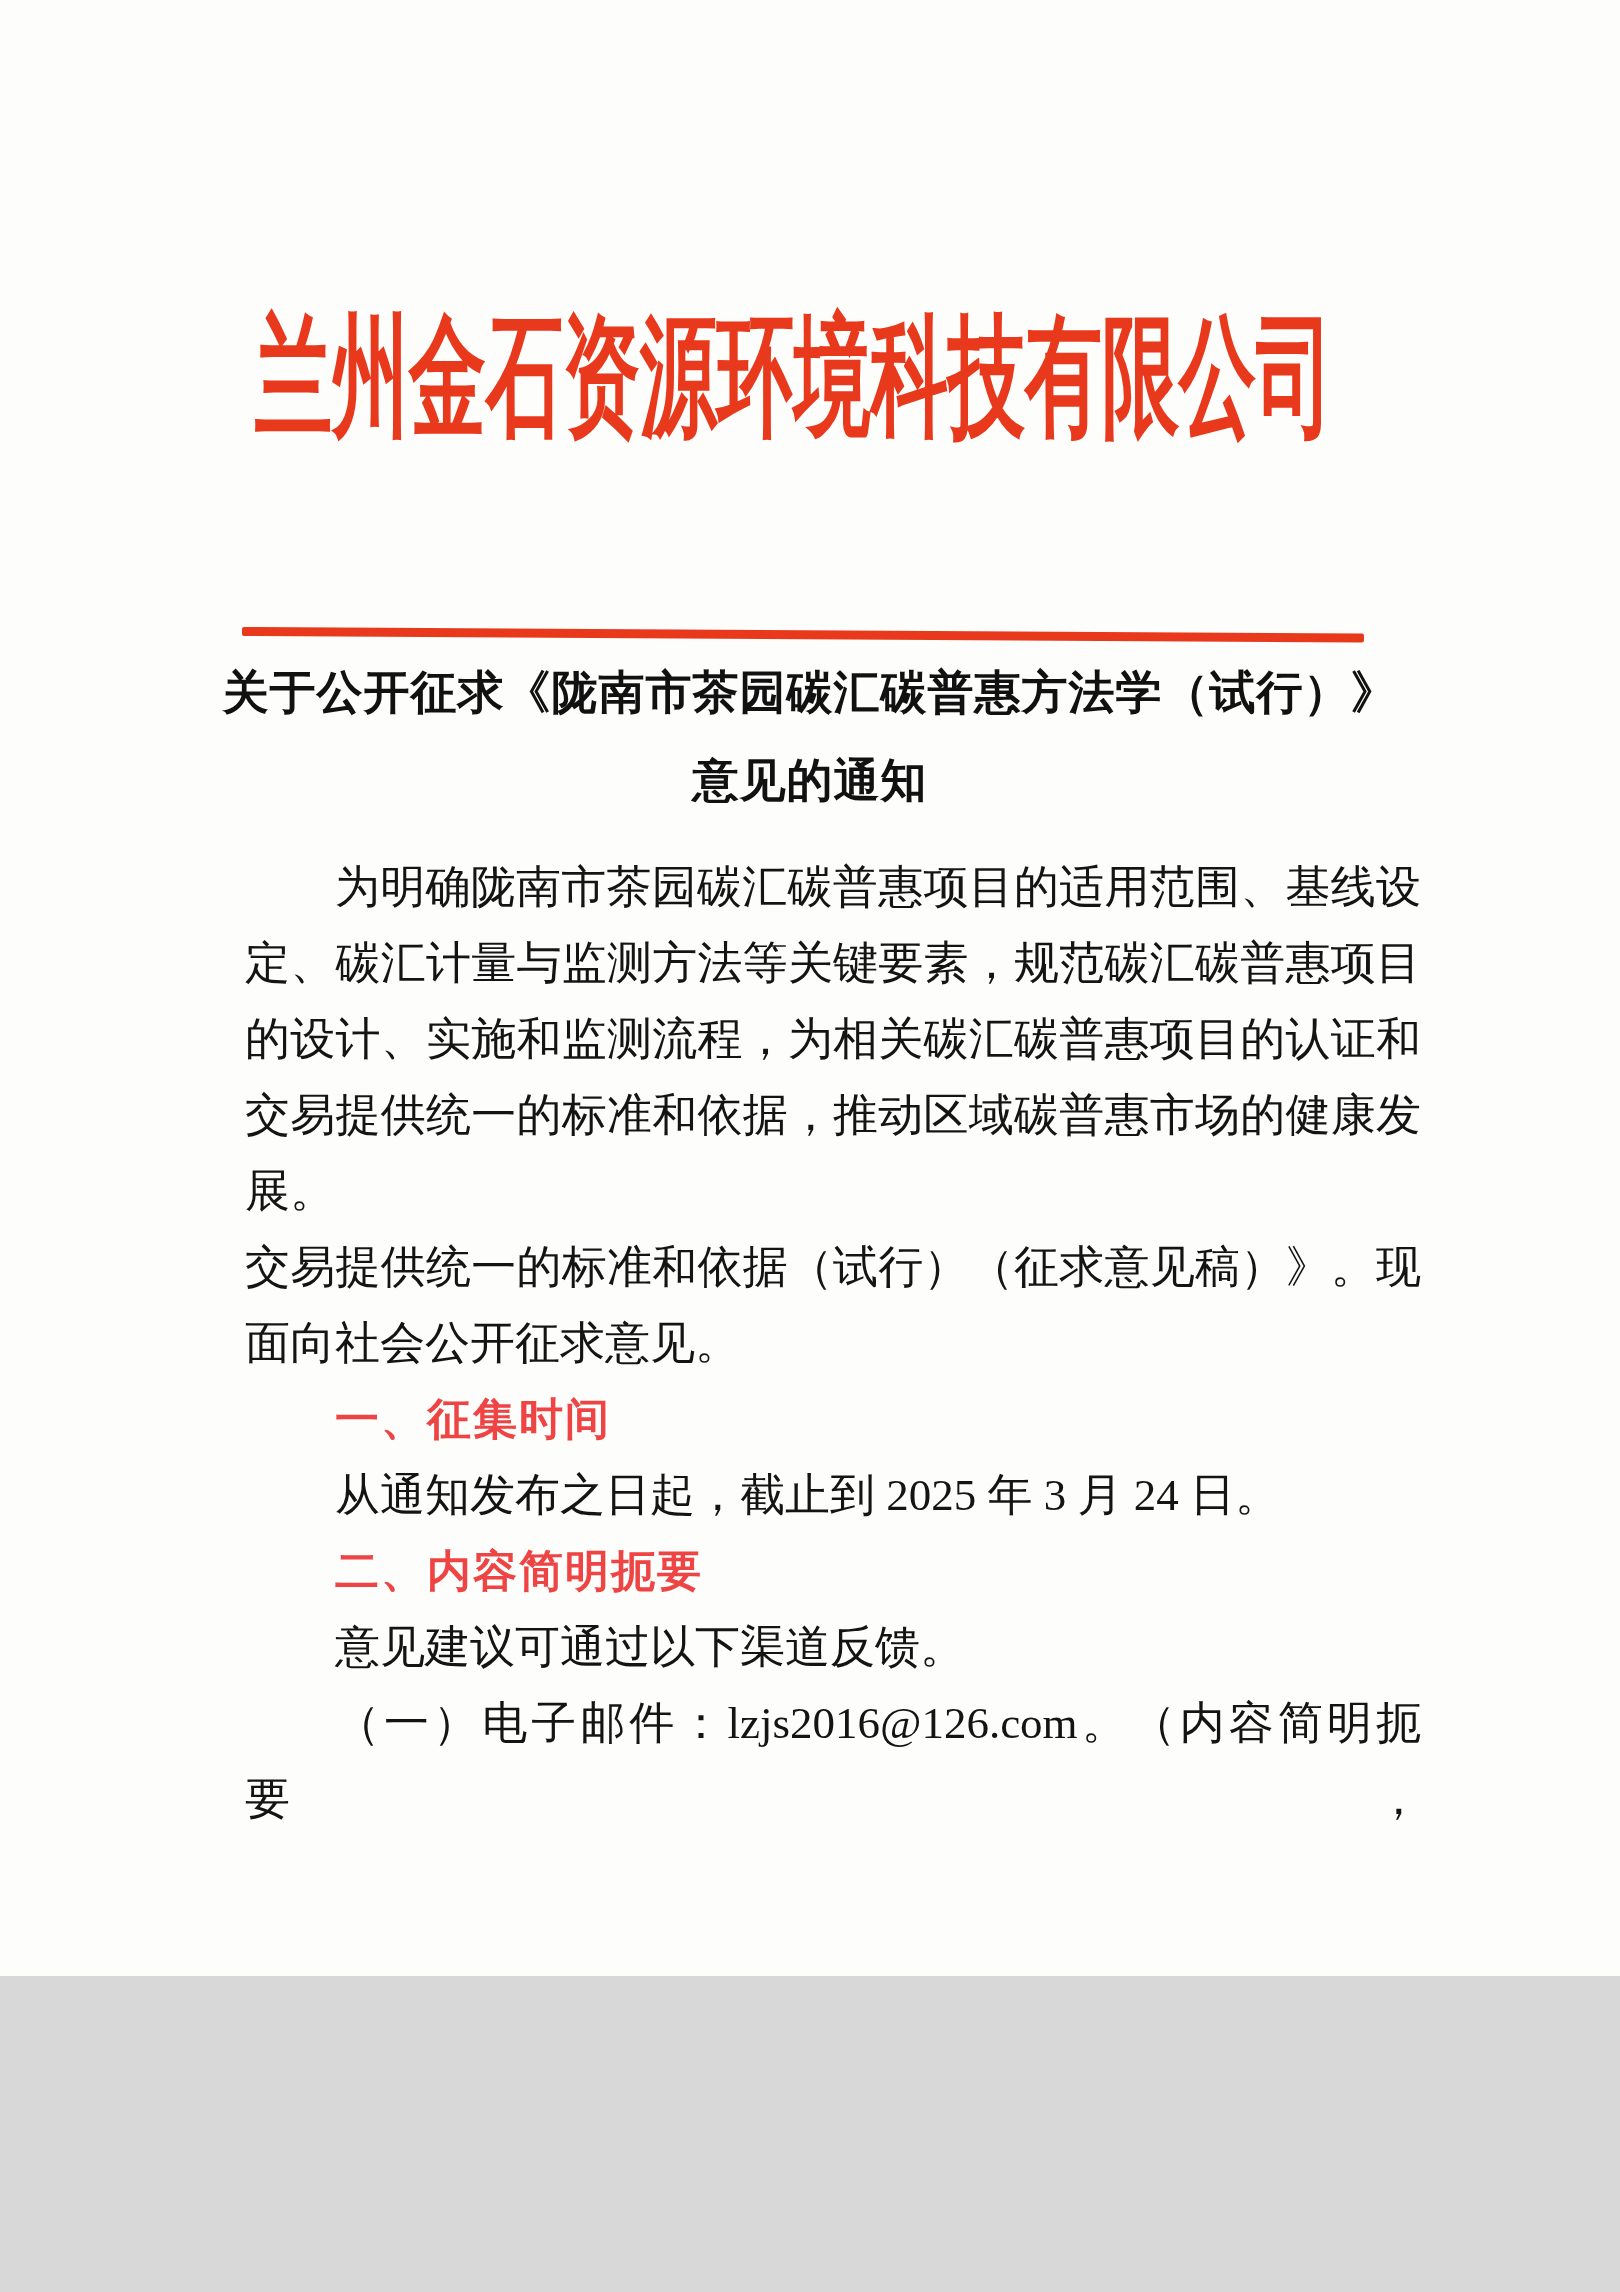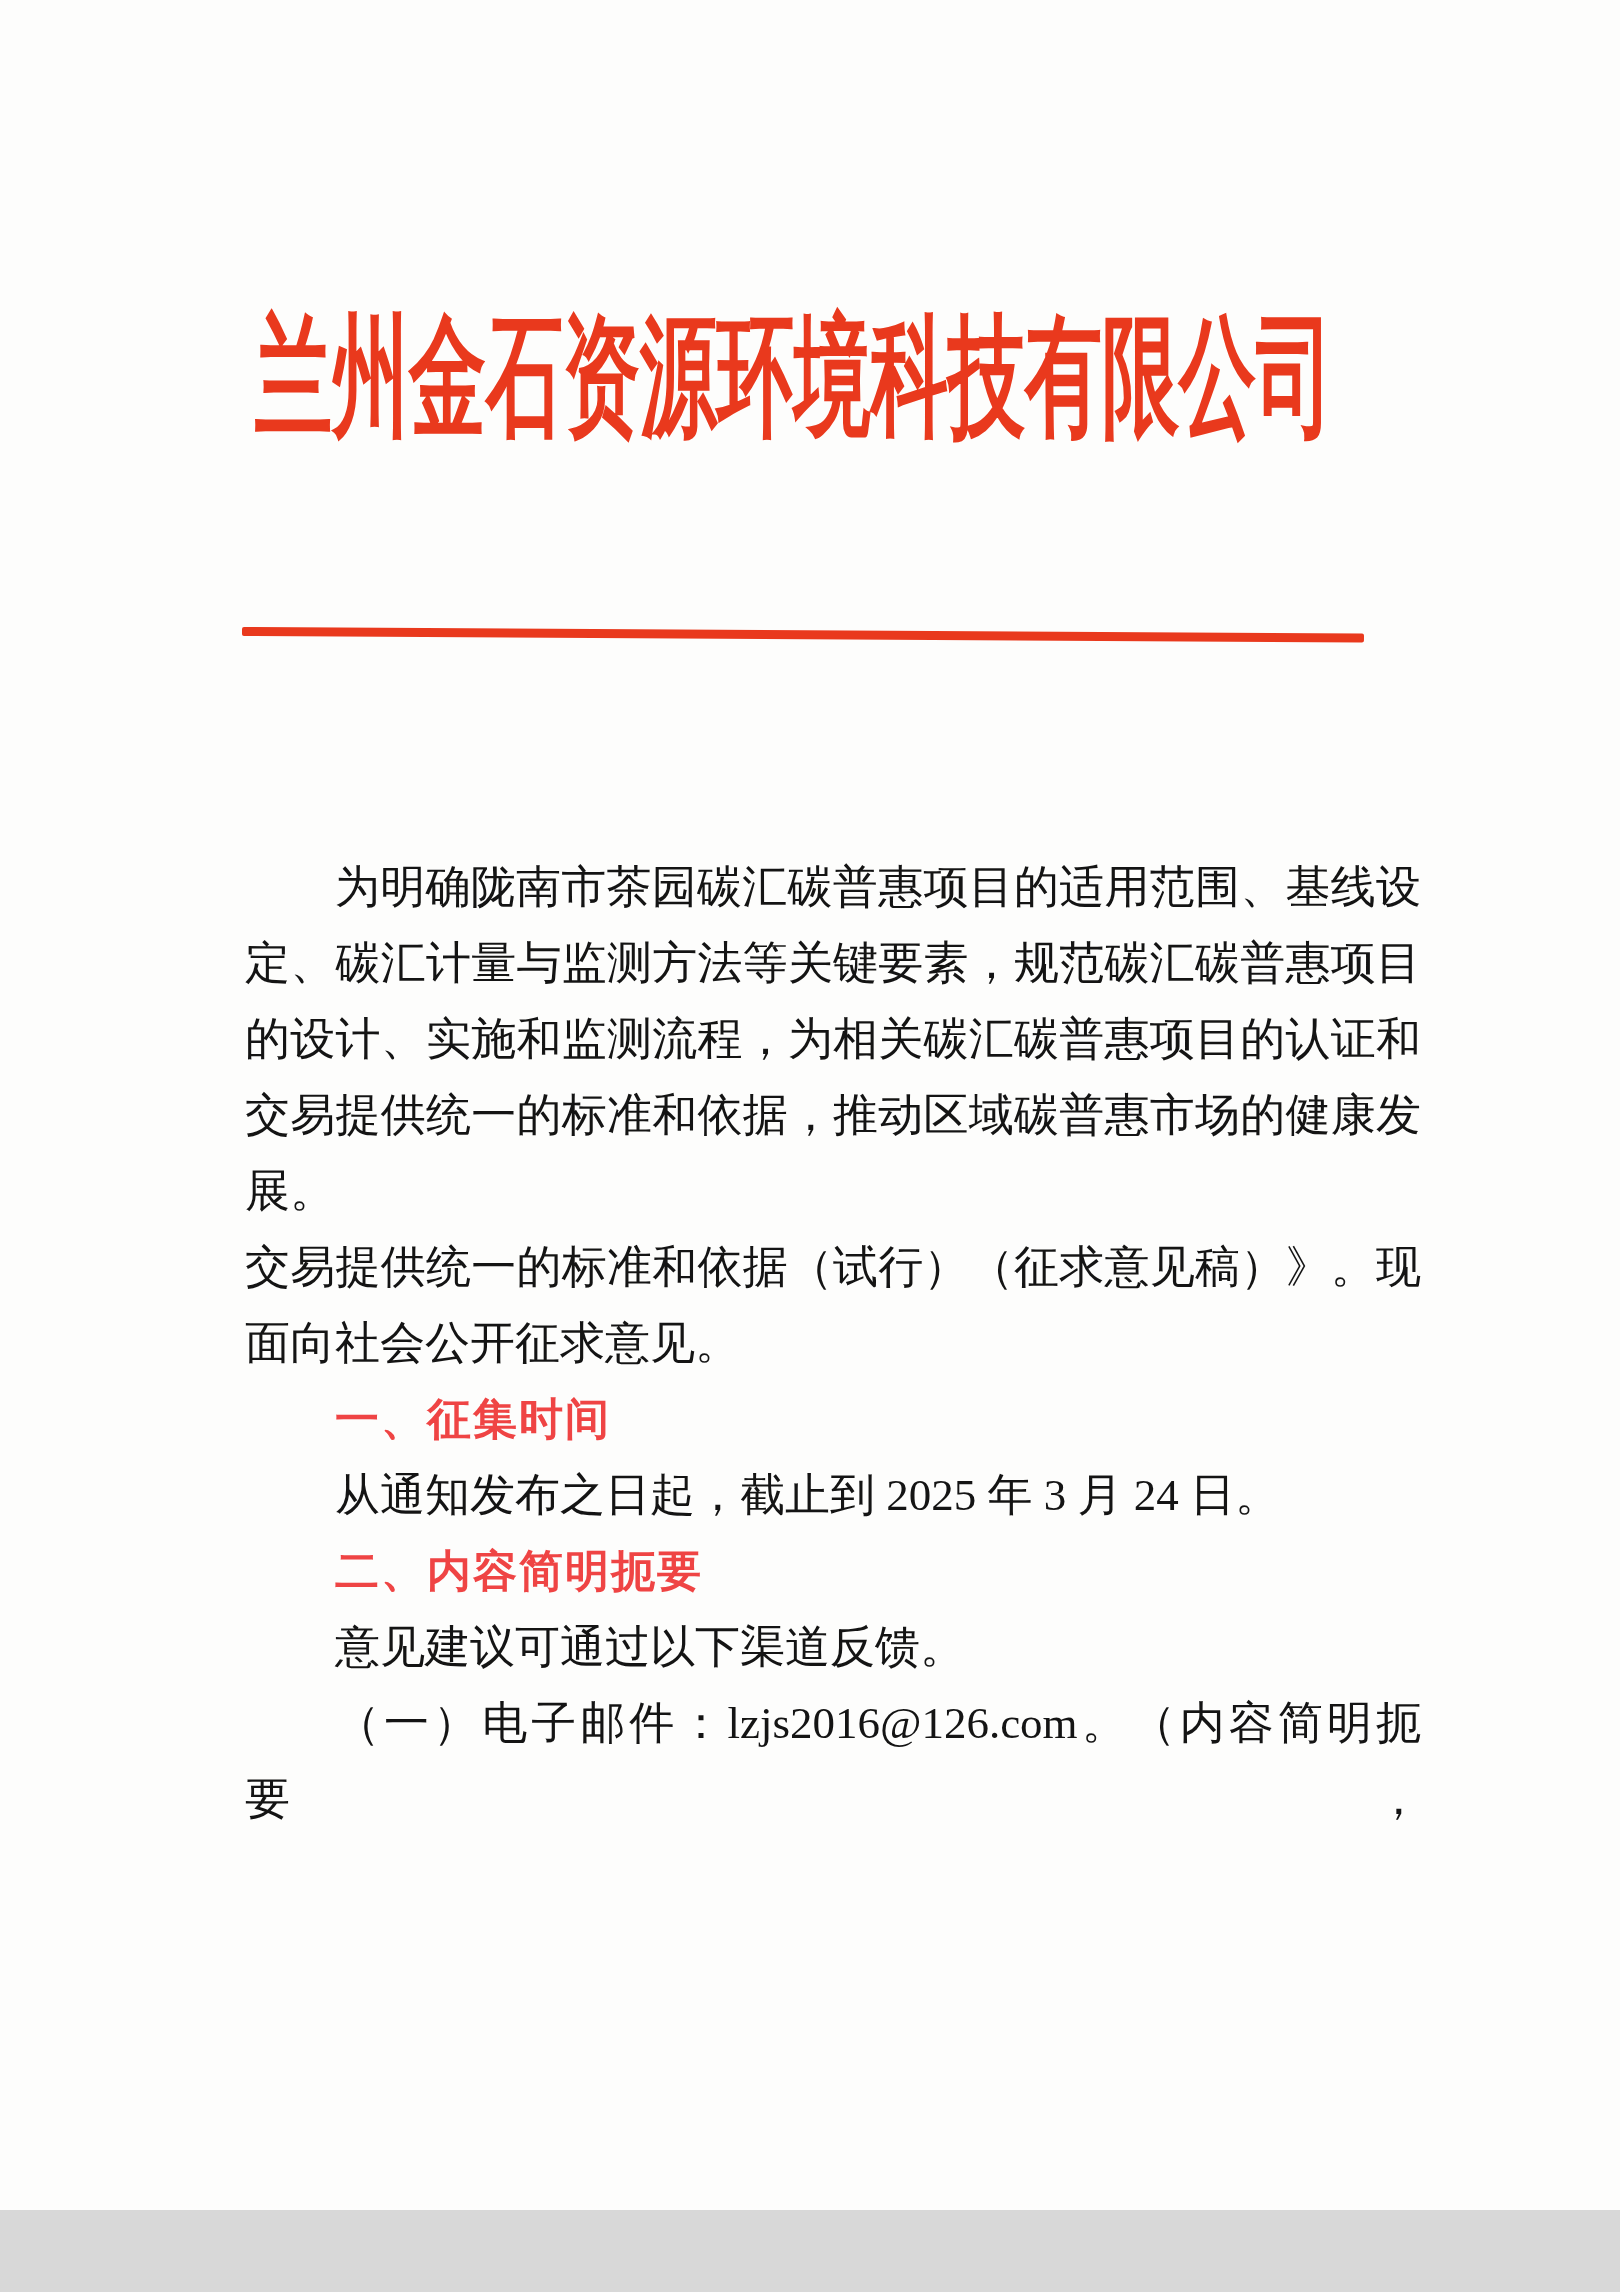--- a/index.html
+++ b/index.html
@@ -1,19 +1,19 @@
 <!DOCTYPE html>
 <html><head>
 <meta charset="utf-8">
 <style>
   html,body{margin:0;padding:0;background:#d8d8d8;}
   .page{
     position:relative;
     width:1620px;
-    height:2210px;
+    height:1976px;
     margin:0 auto;
     background:#fefefdf5;
     background-color:#fdfdfc;
     overflow:hidden;
     color:#151515;
     font-family:"Liberation Serif", serif;
   }
   
   .company-wrap{
     position:absolute;
@@ -88,20 +88,24 @@
 <body>
 
 <div class="page">
 
   <div class="company-wrap">
     <span class="company-stretch" style="color: rgb(233, 57, 29);">兰州金石资源环境科技有限公司</span>
   </div>
 
   <div class="red-rule" style="background: rgb(233, 57, 29);"></div>
 
+  <div class="doc-title">
+    <div>关于公开征求《陇南市茶园碳汇碳普惠方法学（试行）》</div>
+    <div>意见的通知</div>
+  </div>
 
   <div class="body-block">
     <div class="line wrapjust indent">为明确陇南市茶园碳汇碳普惠项目的适用范围、基线设</div>
     <div class="line wrapjust">定、碳汇计量与监测方法等关键要素，规范碳汇碳普惠项目</div>
     <div class="line wrapjust">的设计、实施和监测流程，为相关碳汇碳普惠项目的认证和</div>
     <div class="line wrapjust">交易提供统一的标准和依据，推动区域碳普惠市场的健康发</div>
     <div class="line">展。</div>
     <div class="line wrapjust">交易提供统一的标准和依据（试行）（征求意见稿）》。现</div>
     <div class="line">面向社会公开征求意见。</div>
     <div class="line head indent">一、征集时间</div>

